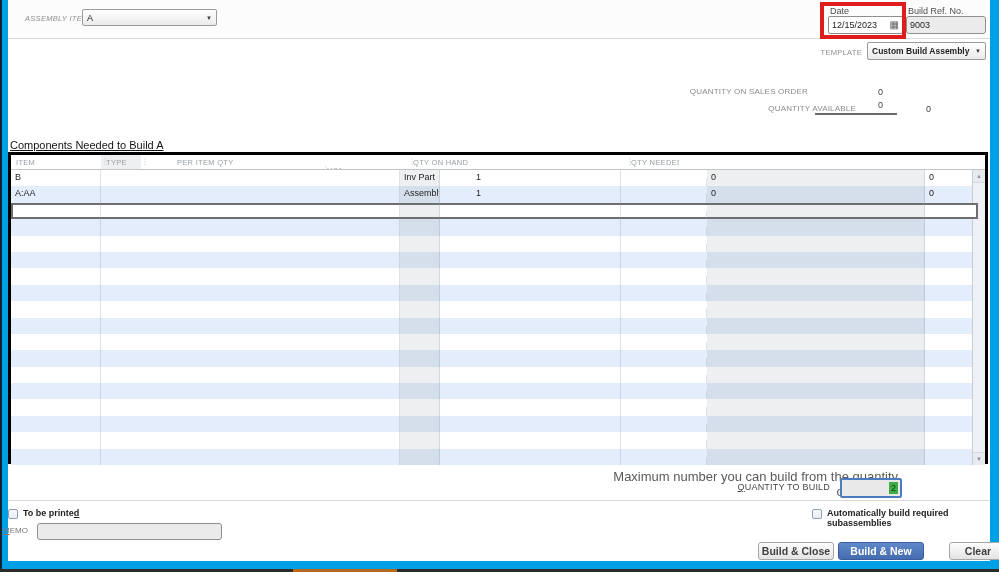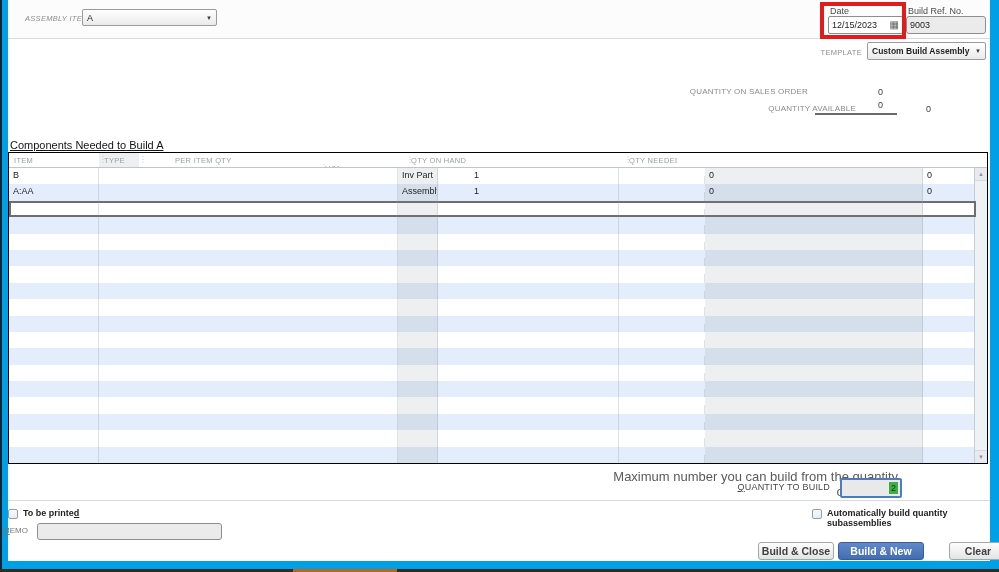--- a/index.html
+++ b/index.html
@@ -37,21 +37,21 @@
   
   .qty-row { position:absolute; left:0; width:999px; height:12px; z-index:3; }
   .qty-row .ql { position:absolute; left:300px; width:508px; text-align:right; font-size:8px; color:#8b8b8b; letter-spacing:.2px; }
   .qty-row .qv { position:absolute; left:878px; font-size:9px; color:#3c3c3c; }
   .qty-row .qx { font-size:9px; color:#3c3c3c; margin-left:4px; }
   .qty-line { position:absolute; left:815px; top:113px; width:82px; border-top:2px solid #6a6a6a; z-index:3; }
 
   .comp-title { position:absolute; left:10px; top:139px; font-size:11px; color:#141414; z-index:3;text-decoration:underline; }
 
   
-  .table { position:absolute; left:8px; top:152px; width:980px; height:312px; border:1px solid #000000; background:#fff; z-index:3; }
+  .table { position:absolute; left:8px; top:152px; width:980px; height:312px; border:3px solid #000000; background:#fff; z-index:3; }
   .thead { display:flex; height:15px; border-bottom:1px solid #c4c4c4; background:#fff; }
   .th { font-size:7.5px; color:#9aa0a6; letter-spacing:.3px; padding:3px 0 0 5px; position:relative; white-space:nowrap; overflow:hidden; }
   .th + .th::before { content:"\22EE"; position:absolute; left:0; top:2px; color:#c0c6cc; font-size:8px; }
   .tbody { display:flex; flex-direction:column; height:295px; width:967px; }
   .trow { display:flex; flex:1; background:#fff; }
   .trow.alt { background:#e3edfb; }
   .trow.edit { background:#fff; box-shadow:inset 0 0 0 2px #6e6e6e; position:relative; z-index:2; }
   .tcell { font-size:9px; color:#1e1e1e; padding:2px 0 0 4px; border-right:1px solid rgba(140,160,185,.30); white-space:nowrap; overflow:hidden; }
   .c-item { width:90px; } .c-desc { width:299px; } .c-type { width:40px; }
   .c-piq { width:181px;padding-left:36px; } .c-um { width:86px;margin-top:8px; } .c-qoh { width:218px; } .c-qn { width:53px; border-right:none; }
@@ -316,21 +316,21 @@
   <div class="divider"></div>
 
   <div class="checkbox" style="left:8px; top:509px;"></div>
   <div class="cb-label" style="left:23px; top:508px;"><span>To be printe</span><span class="mn">d</span></div>
   <div class="memo-label"><span class="mn">M</span><span>EMO</span></div>
   <div class="field gray memo-input" style="position:absolute;">
     <input type="text" value="" style="">
   </div>
 
   <div class="checkbox" style="left:812px; top:509px;"></div>
-  <div class="cb-label" style="left:827px; top:508px;">Automatically build quantity subassemblies</div>
+  <div class="cb-label" style="left:827px; top:508px;">Automatically build required subassemblies</div>
 
   <div class="btn" style="left:758px; top:542px; width:76px;">Build &amp; Close</div>
   <div class="btn primary" style="left:838px; top:542px; width:86px;">Build &amp; New</div>
   <div class="btn" style="left:929px; top:542px; width:58px;margin-left:20px;">Clear</div>
 
   <div class="frame-left-dark"></div>
   <div class="taskbar">
     <div class="taskbar-orange"></div>
   </div>
 </div>

